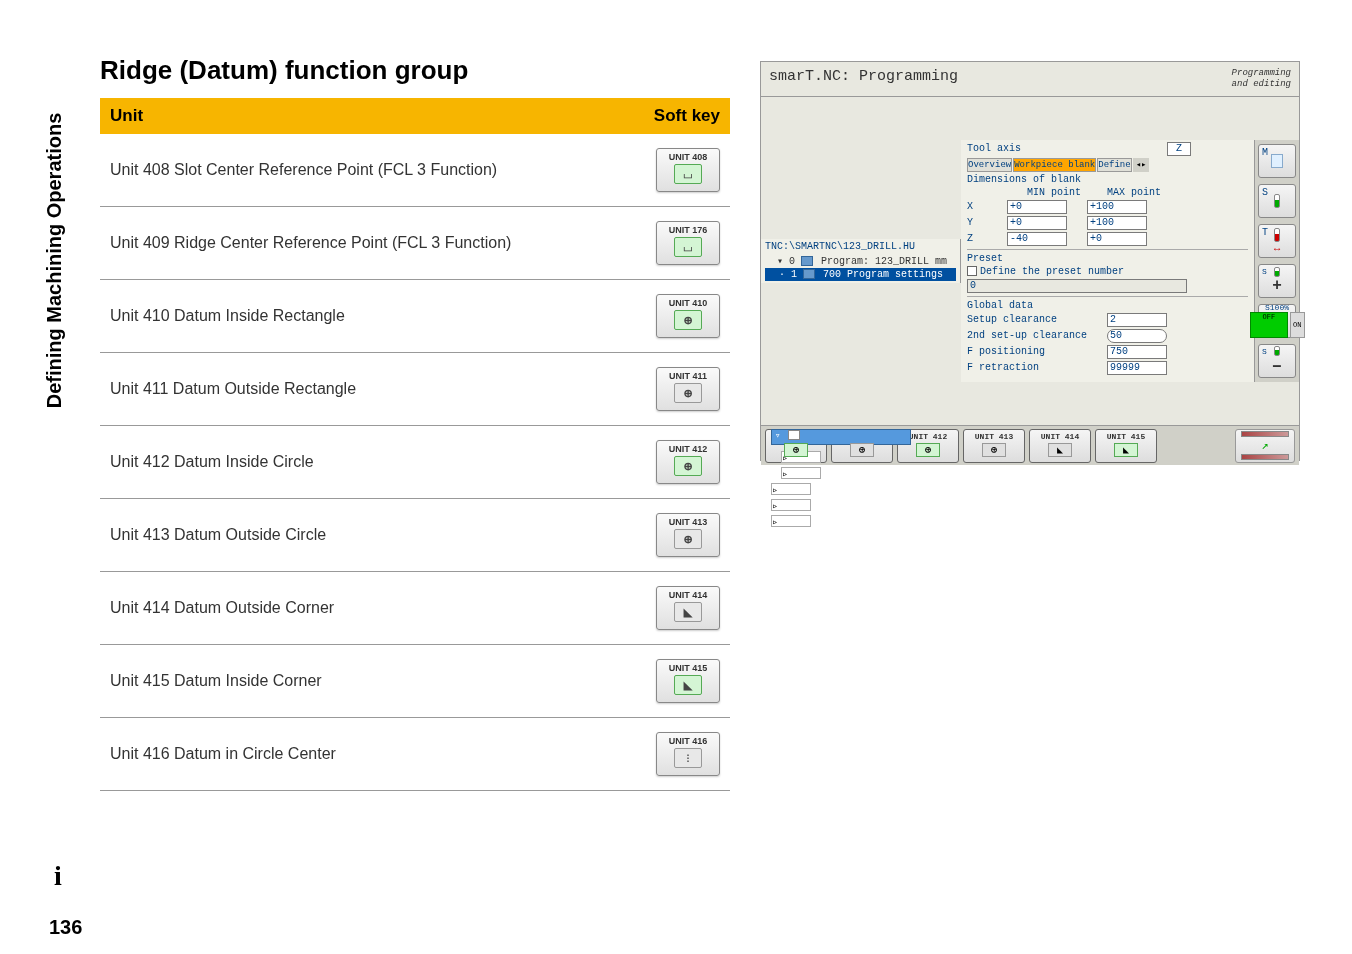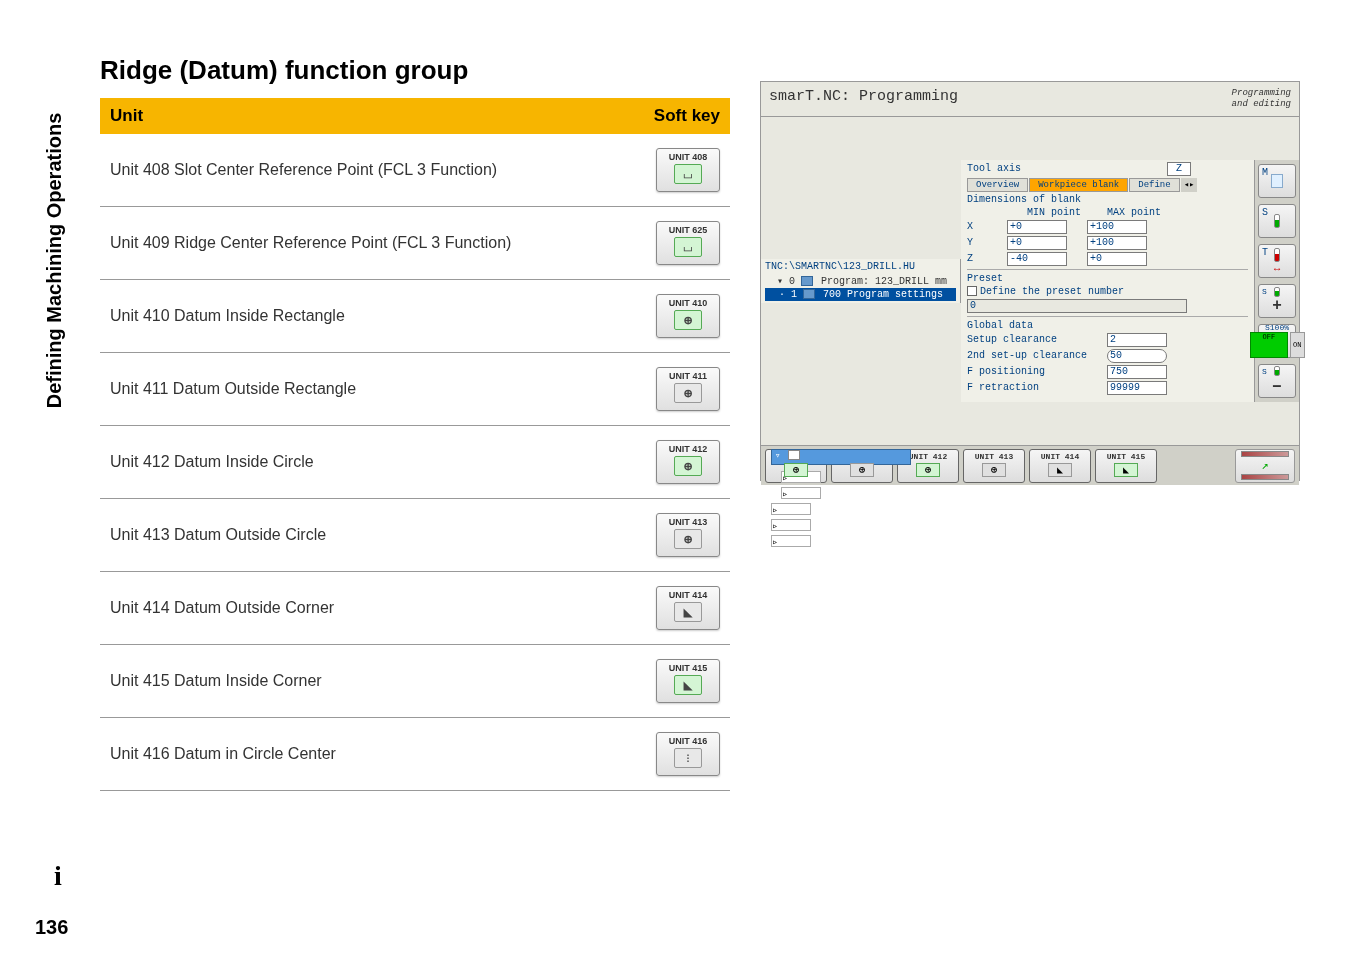--- a/index.html
+++ b/index.html
@@ -118,21 +118,21 @@
       color: #444;
     }
     .softkey-icon.corner::after { content: '◣'; }
     .softkey-icon.slot::after { content: '⌴'; }
     .softkey-icon.dots::after { content: '⋮'; font-size:9px; }
 
     
     .screenshot-panel {
       position: absolute;
       left: 760px;
-      top: 81px;
+      top: 61px;
       width: 540px;
       height: 400px;
       border: 1px solid #999;
       background: #e8e8e0;
       font-family: "Courier New", monospace;
       font-size: 11px;
     }
     .scr-header {
       background: #e8e8e0;
       border-bottom: 1px solid #999;
@@ -226,21 +226,21 @@
     .scr-form-label {
       color: #004080;
       flex: 0 0 auto;
     }
     .scr-tabs {
       display: flex;
       gap: 1px;
       margin-bottom: 2px;
     }
     .scr-tab {
-      padding: 1px 8px;
+      padding: 1px 0;
       font-size: 9px;
       border: 1px solid #999;
       background: #e0e0d8;
       color: #004080;
     }
     .scr-tab.active {
       background: #ffa500;
       color: #004080;
     }
     .scr-tab-arrows {
@@ -360,21 +360,21 @@
       display: flex;
       align-items: center;
       justify-content: center;
       font-family: Georgia, serif;
       font-size: 28px;
       font-weight: bold;
       color: #000;
     }
     .page-number {
       position: absolute;
-      left: 35px;
+      left: 49px;
       bottom: 15px;
       font-size: 20px;
       font-weight: bold;
       color: #000;
     }
     .checkbox-sq {
       display:inline-block;
       width:10px; height:10px;
       border:1px solid #666;
       background:#fff;
@@ -399,21 +399,21 @@
         <th>Soft key</th>
       </tr>
     </thead>
     <tbody id="units-tbody">
     <tr>
           <td>Unit 408 Slot Center Reference Point (FCL 3 Function)</td>
           <td class="softkey-cell"><div class="softkey-btn"><span class="softkey-label">UNIT 408</span><span class="softkey-icon slot"></span></div></td>
         </tr>
         <tr>
           <td>Unit 409 Ridge Center Reference Point (FCL 3 Function)</td>
-          <td class="softkey-cell"><div class="softkey-btn"><span class="softkey-label">UNIT 625</span><span class="softkey-icon slot"></span></div></td>
+          <td class="softkey-cell"><div class="softkey-btn"><span class="softkey-label">UNIT 176</span><span class="softkey-icon slot"></span></div></td>
         </tr>
         <tr>
           <td>Unit 410 Datum Inside Rectangle</td>
           <td class="softkey-cell"><div class="softkey-btn"><span class="softkey-label">UNIT 410</span><span class="softkey-icon "></span></div></td>
         </tr>
         <tr>
           <td>Unit 411 Datum Outside Rectangle</td>
           <td class="softkey-cell"><div class="softkey-btn"><span class="softkey-label">UNIT 411</span><span class="softkey-icon gray"></span></div></td>
         </tr>
         <tr>

